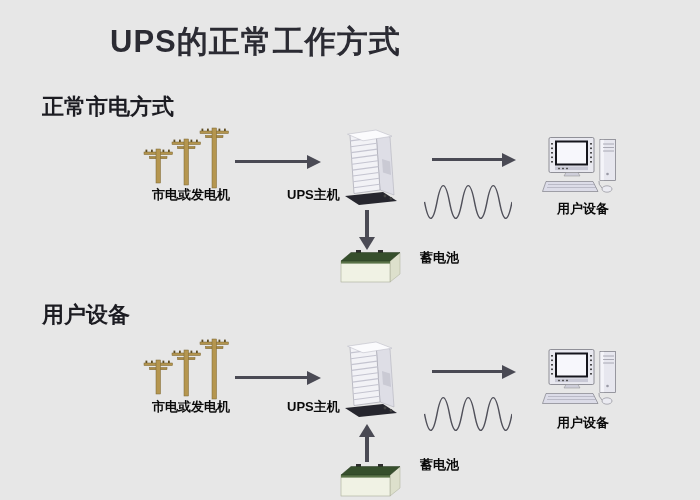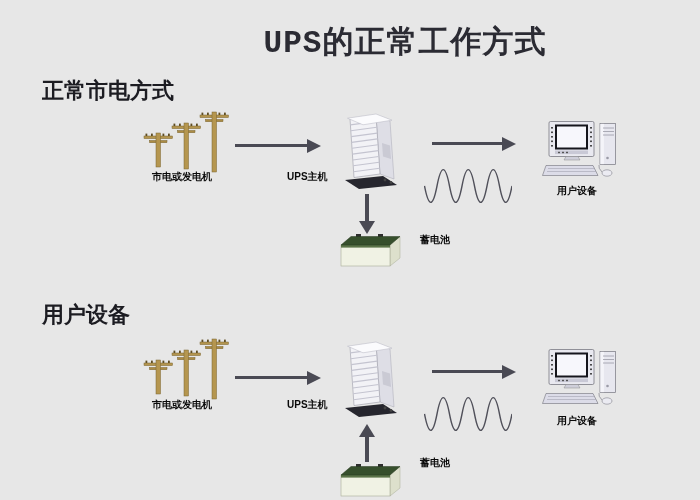--- a/index.html
+++ b/index.html
@@ -3,33 +3,33 @@
 <meta charset="utf-8">
 <style>
   html,body { margin:0; padding:0; }
   .canvas {
     position:relative; width:700px; height:500px;
     background:#e7e7e7; overflow:hidden;
     font-family:"Liberation Sans", sans-serif;
   }
   .title {
     position:absolute; left:110px; right:0; top:21px;
-    text-align:center;
-    font-family:Liberation Mono, monospace;
+    text-align:left;
+    font-family:Liberation Sans, sans-serif;
     font-size:31px; font-weight:700; color:#2b2b33; letter-spacing:1px;
   }
   .section { position:absolute; left:0; width:700px; }
-  #sec0 { top:72px;  height:210px;text-decoration:underline; }
+  #sec0 { top:88px;  height:210px;text-decoration:underline; }
   #sec1 { top:296px; height:204px; }
   .heading {
     position:absolute; left:42px; top:4px;
     font-family:"Liberation Serif", serif;
     font-size:22px; font-weight:700; color:#1c1c22;
   }
-  .lbl { position:absolute; font-size:10px; font-weight:700; color:#0a0a0a; white-space:nowrap; }
+  .lbl { position:absolute; font-size:13px; font-weight:700; color:#0a0a0a; white-space:nowrap; }
   .icon { position:absolute; }
 
   
   .h-arrow { position:absolute; height:3px; background:#4a4a54; }
   .h-arrow::after {
     content:""; position:absolute; left:100%; top:-5.5px;
     width:0; height:0;
     border-left:14px solid #4a4a54;
     border-top:7px solid transparent; border-bottom:7px solid transparent;
   }

